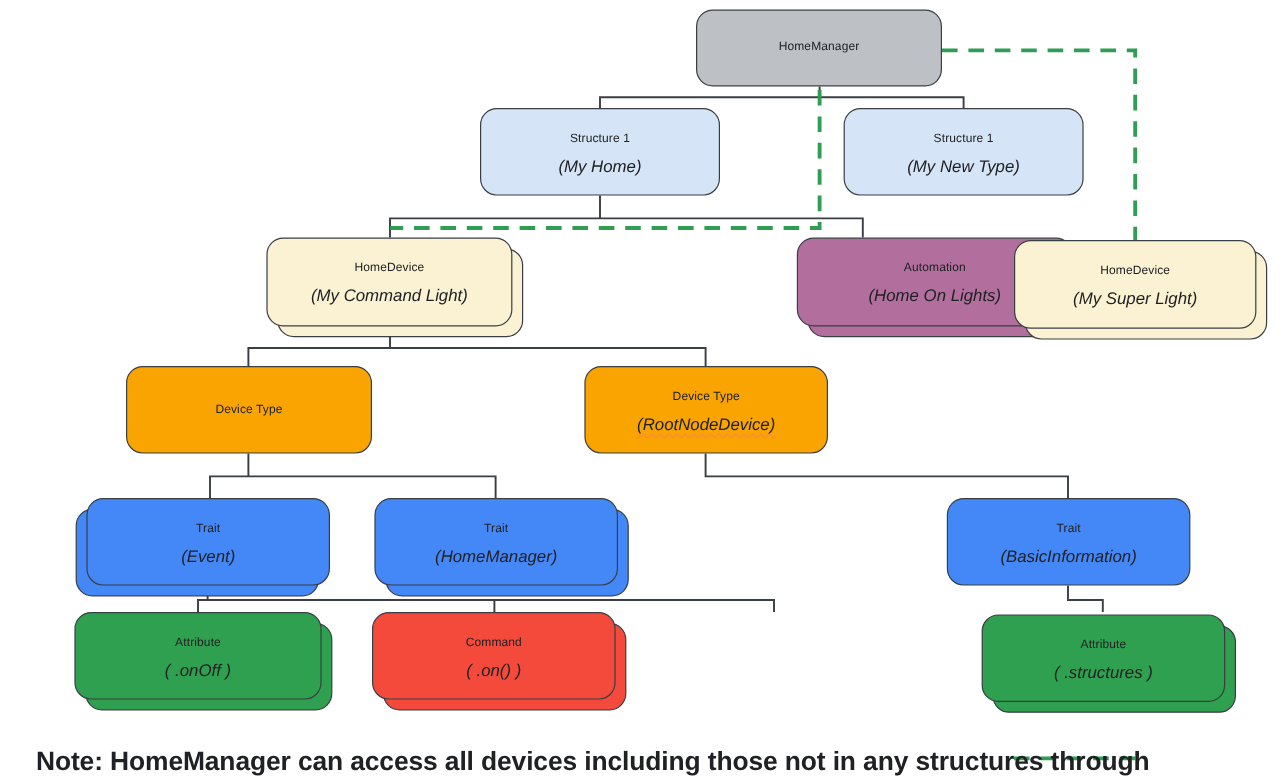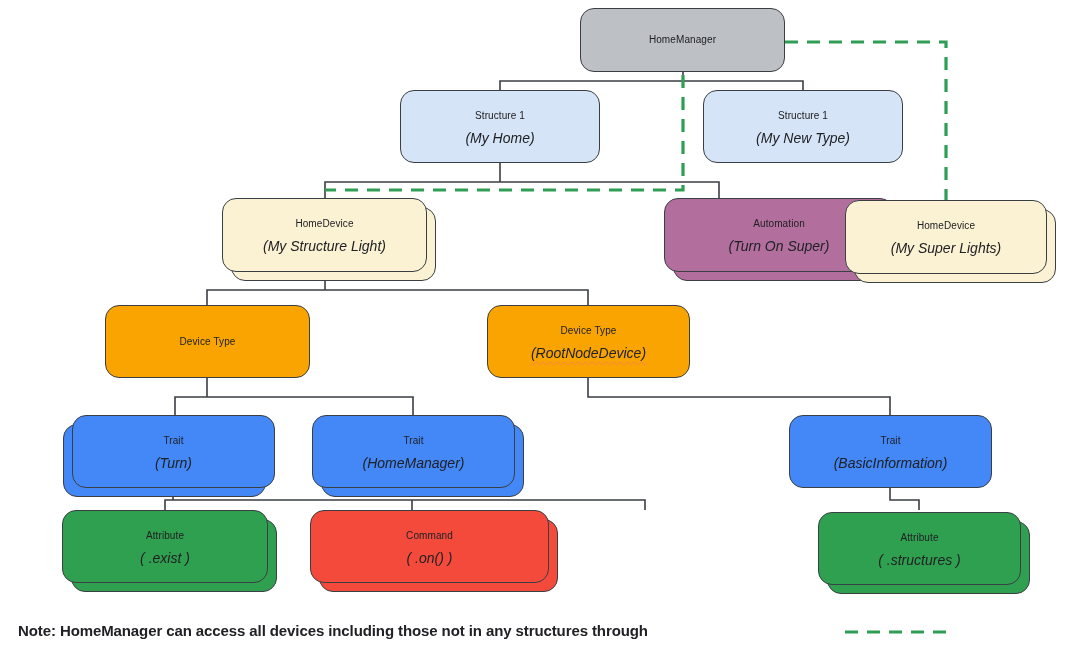--- a/index.html
+++ b/index.html
@@ -42,22 +42,22 @@
   .sublabel{
     font-size:14px;line-height:20px;color:var(--text);
     font-style:italic;
   }
   .sublabel.squiggle{
     text-decoration:underline wavy rgba(255,110,130,.55);
     text-decoration-thickness:1px;
     text-underline-offset:3px;
   }
   #note{
-    position:absolute;left:18px;top:622px;z-index:2;
-    font-size:15px;font-weight:700;color:var(--text);
+    position:absolute;left:30px;top:622px;z-index:2;
+    font-size:22px;font-weight:700;color:var(--text);
     letter-spacing:-0.1px;white-space:nowrap;
   }
 </style>
 </head>
 <body>
 
 <div id="canvas">
   <svg id="wires" width="1072" height="652" viewBox="0 0 1072 652">
       <path d="M683,72 L683,81 M500,90 L500,81 L803,81 L803,90" class="solid"></path>
       <path d="M500,163 L500,182 M325,198 L325,182 L719,182 L719,198" class="solid"></path>
@@ -85,76 +85,76 @@
       <div class="node" style="left: 703px; top: 90px; width: 200px; height: 73px;">
         <div class="layer front" style="background: rgb(213, 228, 246);">
           <div class="label">Structure 1</div>
           <div class="sublabel">(My New Type)</div>
         </div>
       </div>
       <div class="node" style="left: 222px; top: 198px; width: 205px; height: 74px;">
         <div class="layer back" style="background: rgb(251, 241, 211); left: 9px; top: 9px;"></div>
         <div class="layer front" style="background: rgb(251, 241, 211);">
           <div class="label">HomeDevice</div>
-          <div class="sublabel">(My Structure Light)</div>
+          <div class="sublabel">(My Command Light)</div>
         </div>
       </div>
       <div class="node" style="left: 618px; top: 198px; width: 230px; height: 74px; margin-left: 46px;">
         <div class="layer back" style="background: rgb(178, 111, 158); left: 9px; top: 9px;"></div>
         <div class="layer front" style="background: rgb(178, 111, 158);">
           <div class="label">Automation</div>
-          <div class="sublabel">(Turn On Super)</div>
+          <div class="sublabel">(Home On Lights)</div>
         </div>
       </div>
       <div class="node" style="left: 845px; top: 200px; width: 202px; height: 74px;">
         <div class="layer back" style="background: rgb(251, 241, 211); left: 9px; top: 9px;"></div>
         <div class="layer front" style="background: rgb(251, 241, 211);">
           <div class="label">HomeDevice</div>
-          <div class="sublabel">(My Super Lights)</div>
+          <div class="sublabel">(My Super Light)</div>
         </div>
       </div>
       <div class="node" style="left: 105px; top: 305px; width: 205px; height: 73px;">
         <div class="layer front" style="background: rgb(249, 164, 0);">
           <div class="label">Device Type</div>
         </div>
       </div>
       <div class="node" style="left: 487px; top: 305px; width: 203px; height: 73px;">
         <div class="layer front" style="background: rgb(249, 164, 0);">
           <div class="label">Device Type</div>
           <div class="sublabel squiggle">(RootNodeDevice)</div>
         </div>
       </div>
       <div class="node" style="left: 72px; top: 415px; width: 203px; height: 73px;">
         <div class="layer back" style="background: rgb(68, 135, 246); left: -9px; top: 9px;"></div>
         <div class="layer front" style="background: rgb(68, 135, 246);">
           <div class="label">Trait</div>
-          <div class="sublabel">(Turn)</div>
+          <div class="sublabel">(Event)</div>
         </div>
       </div>
       <div class="node" style="left: 312px; top: 415px; width: 203px; height: 73px;">
         <div class="layer back" style="background: rgb(68, 135, 246); left: 9px; top: 9px;"></div>
         <div class="layer front" style="background: rgb(68, 135, 246);">
           <div class="label">Trait</div>
           <div class="sublabel">(HomeManager)</div>
         </div>
       </div>
       <div class="node" style="left: 789px; top: 415px; width: 203px; height: 73px;">
         <div class="layer front" style="background: rgb(68, 135, 246);">
           <div class="label">Trait</div>
           <div class="sublabel">(BasicInformation)</div>
         </div>
       </div>
       <div class="node" style="left: 62px; top: 510px; width: 206px; height: 73px;">
         <div class="layer back" style="background: rgb(47, 160, 79); left: 9px; top: 9px;"></div>
         <div class="layer front" style="background: rgb(47, 160, 79);">
           <div class="label">Attribute</div>
-          <div class="sublabel">( .exist )</div>
+          <div class="sublabel">( .onOff )</div>
         </div>
       </div>
-      <div class="node" style="left: 310px; top: 510px; width: 203px; height: 73px; padding-left: 36px;">
+      <div class="node" style="left: 310px; top: 510px; width: 203px; height: 73px;">
         <div class="layer back" style="background: rgb(243, 74, 60); left: 9px; top: 9px;"></div>
         <div class="layer front" style="background: rgb(243, 74, 60);">
           <div class="label">Command</div>
           <div class="sublabel">( .on() )</div>
         </div>
       </div>
       <div class="node" style="left: 818px; top: 512px; width: 203px; height: 73px;">
         <div class="layer back" style="background: rgb(47, 160, 79); left: 9px; top: 9px;"></div>
         <div class="layer front" style="background: rgb(47, 160, 79);">
           <div class="label">Attribute</div>

